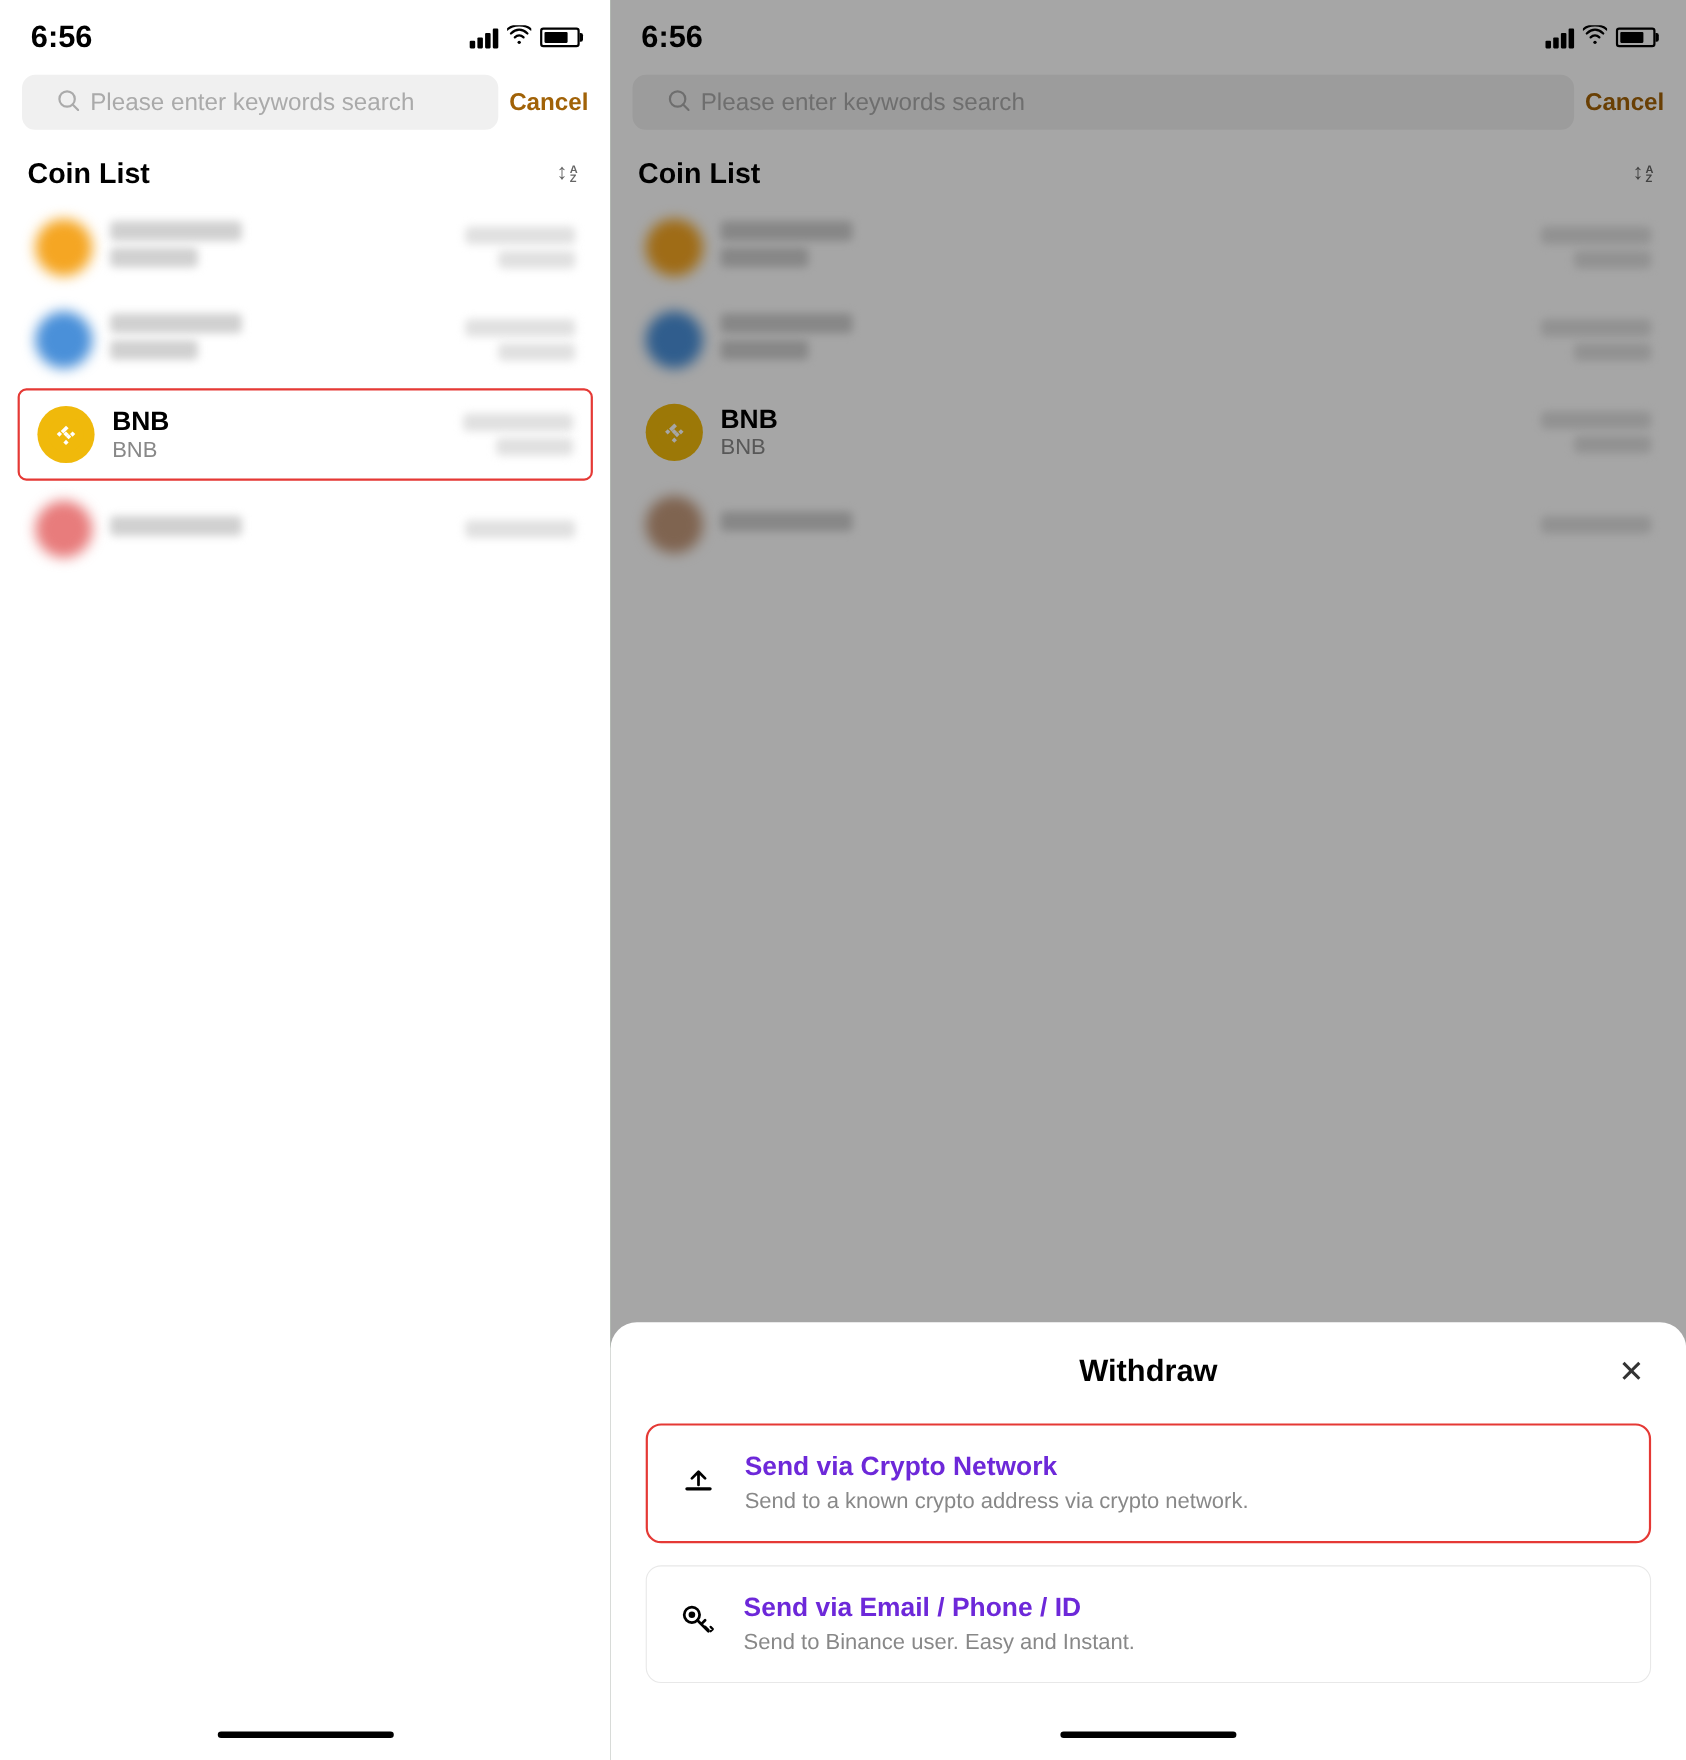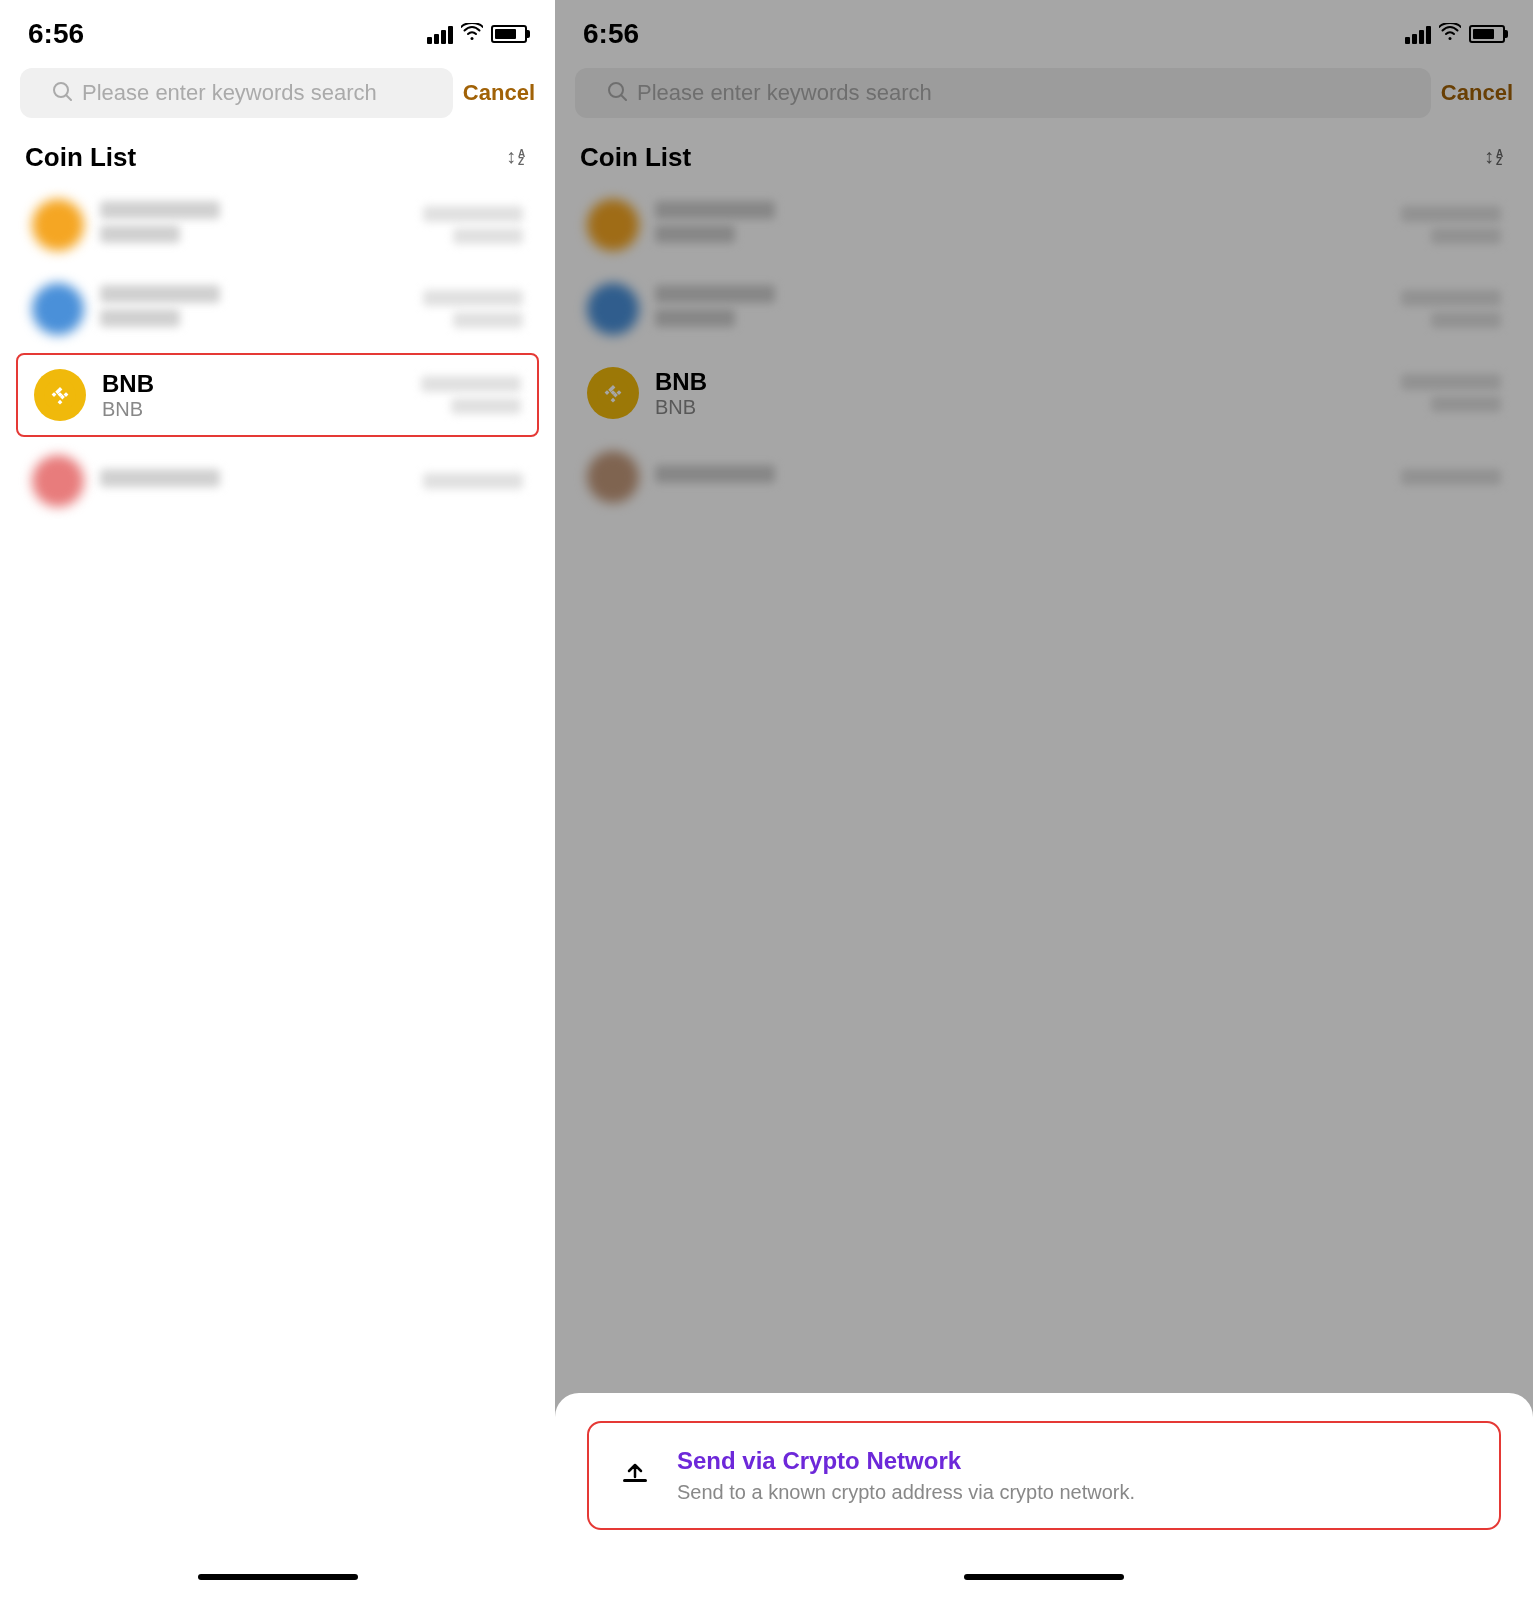--- a/index.html
+++ b/index.html
@@ -577,33 +577,51 @@
         </div>
         <div class="coin-blur-right">
           <div class="blur-bar long" style="filter:blur(4px)"></div>
         </div>
       </div>
     </div>
 
     <div class="overlay"></div>
 
     <div class="bottom-sheet">
+      <div class="bottom-sheet-header">
+        <span class="bottom-sheet-title">Withdraw</span>
+        <span class="close-btn">✕</span>
+      </div>
 
       <div class="option-card highlighted">
         <div class="option-icon">
           <svg width="36" height="36" viewBox="0 0 36 36" fill="none">
             <path d="M18 24V12M18 12L12 18M18 12l6 6" stroke="#000" stroke-width="2.5" stroke-linecap="round" stroke-linejoin="round"></path>
             <rect x="6" y="26" width="24" height="3" rx="1.5" fill="#000"></rect>
           </svg>
         </div>
         <div class="option-content">
           <div class="option-title">Send via Crypto Network</div>
           <div class="option-desc">Send to a known crypto address via crypto network.</div>
         </div>
       </div>
 
+      <div class="option-card">
+        <div class="option-icon">
+          <svg width="36" height="36" viewBox="0 0 36 36" fill="none">
+            <circle cx="13" cy="14" r="7" stroke="#000" stroke-width="2.5" fill="none"></circle>
+            <circle cx="13" cy="14" r="3" fill="#000"></circle>
+            <path d="M18 19l10 10M25 25l3 3M22 22l3-3" stroke="#000" stroke-width="2.5" stroke-linecap="round"></path>
+            <path d="M30 25l2 2-2 2" stroke="#000" stroke-width="2" stroke-linecap="round" stroke-linejoin="round" fill="none"></path>
+          </svg>
+        </div>
+        <div class="option-content">
+          <div class="option-title">Send via Email / Phone / ID</div>
+          <div class="option-desc">Send to Binance user. Easy and Instant.</div>
+        </div>
+      </div>
     </div>
 
     <div class="home-indicator" style="position:absolute; bottom:0; left:0; right:0; z-index:30; background:transparent;">
       <div class="home-bar"></div>
     </div>
   </div>
 </div>
 
 </body></html>

